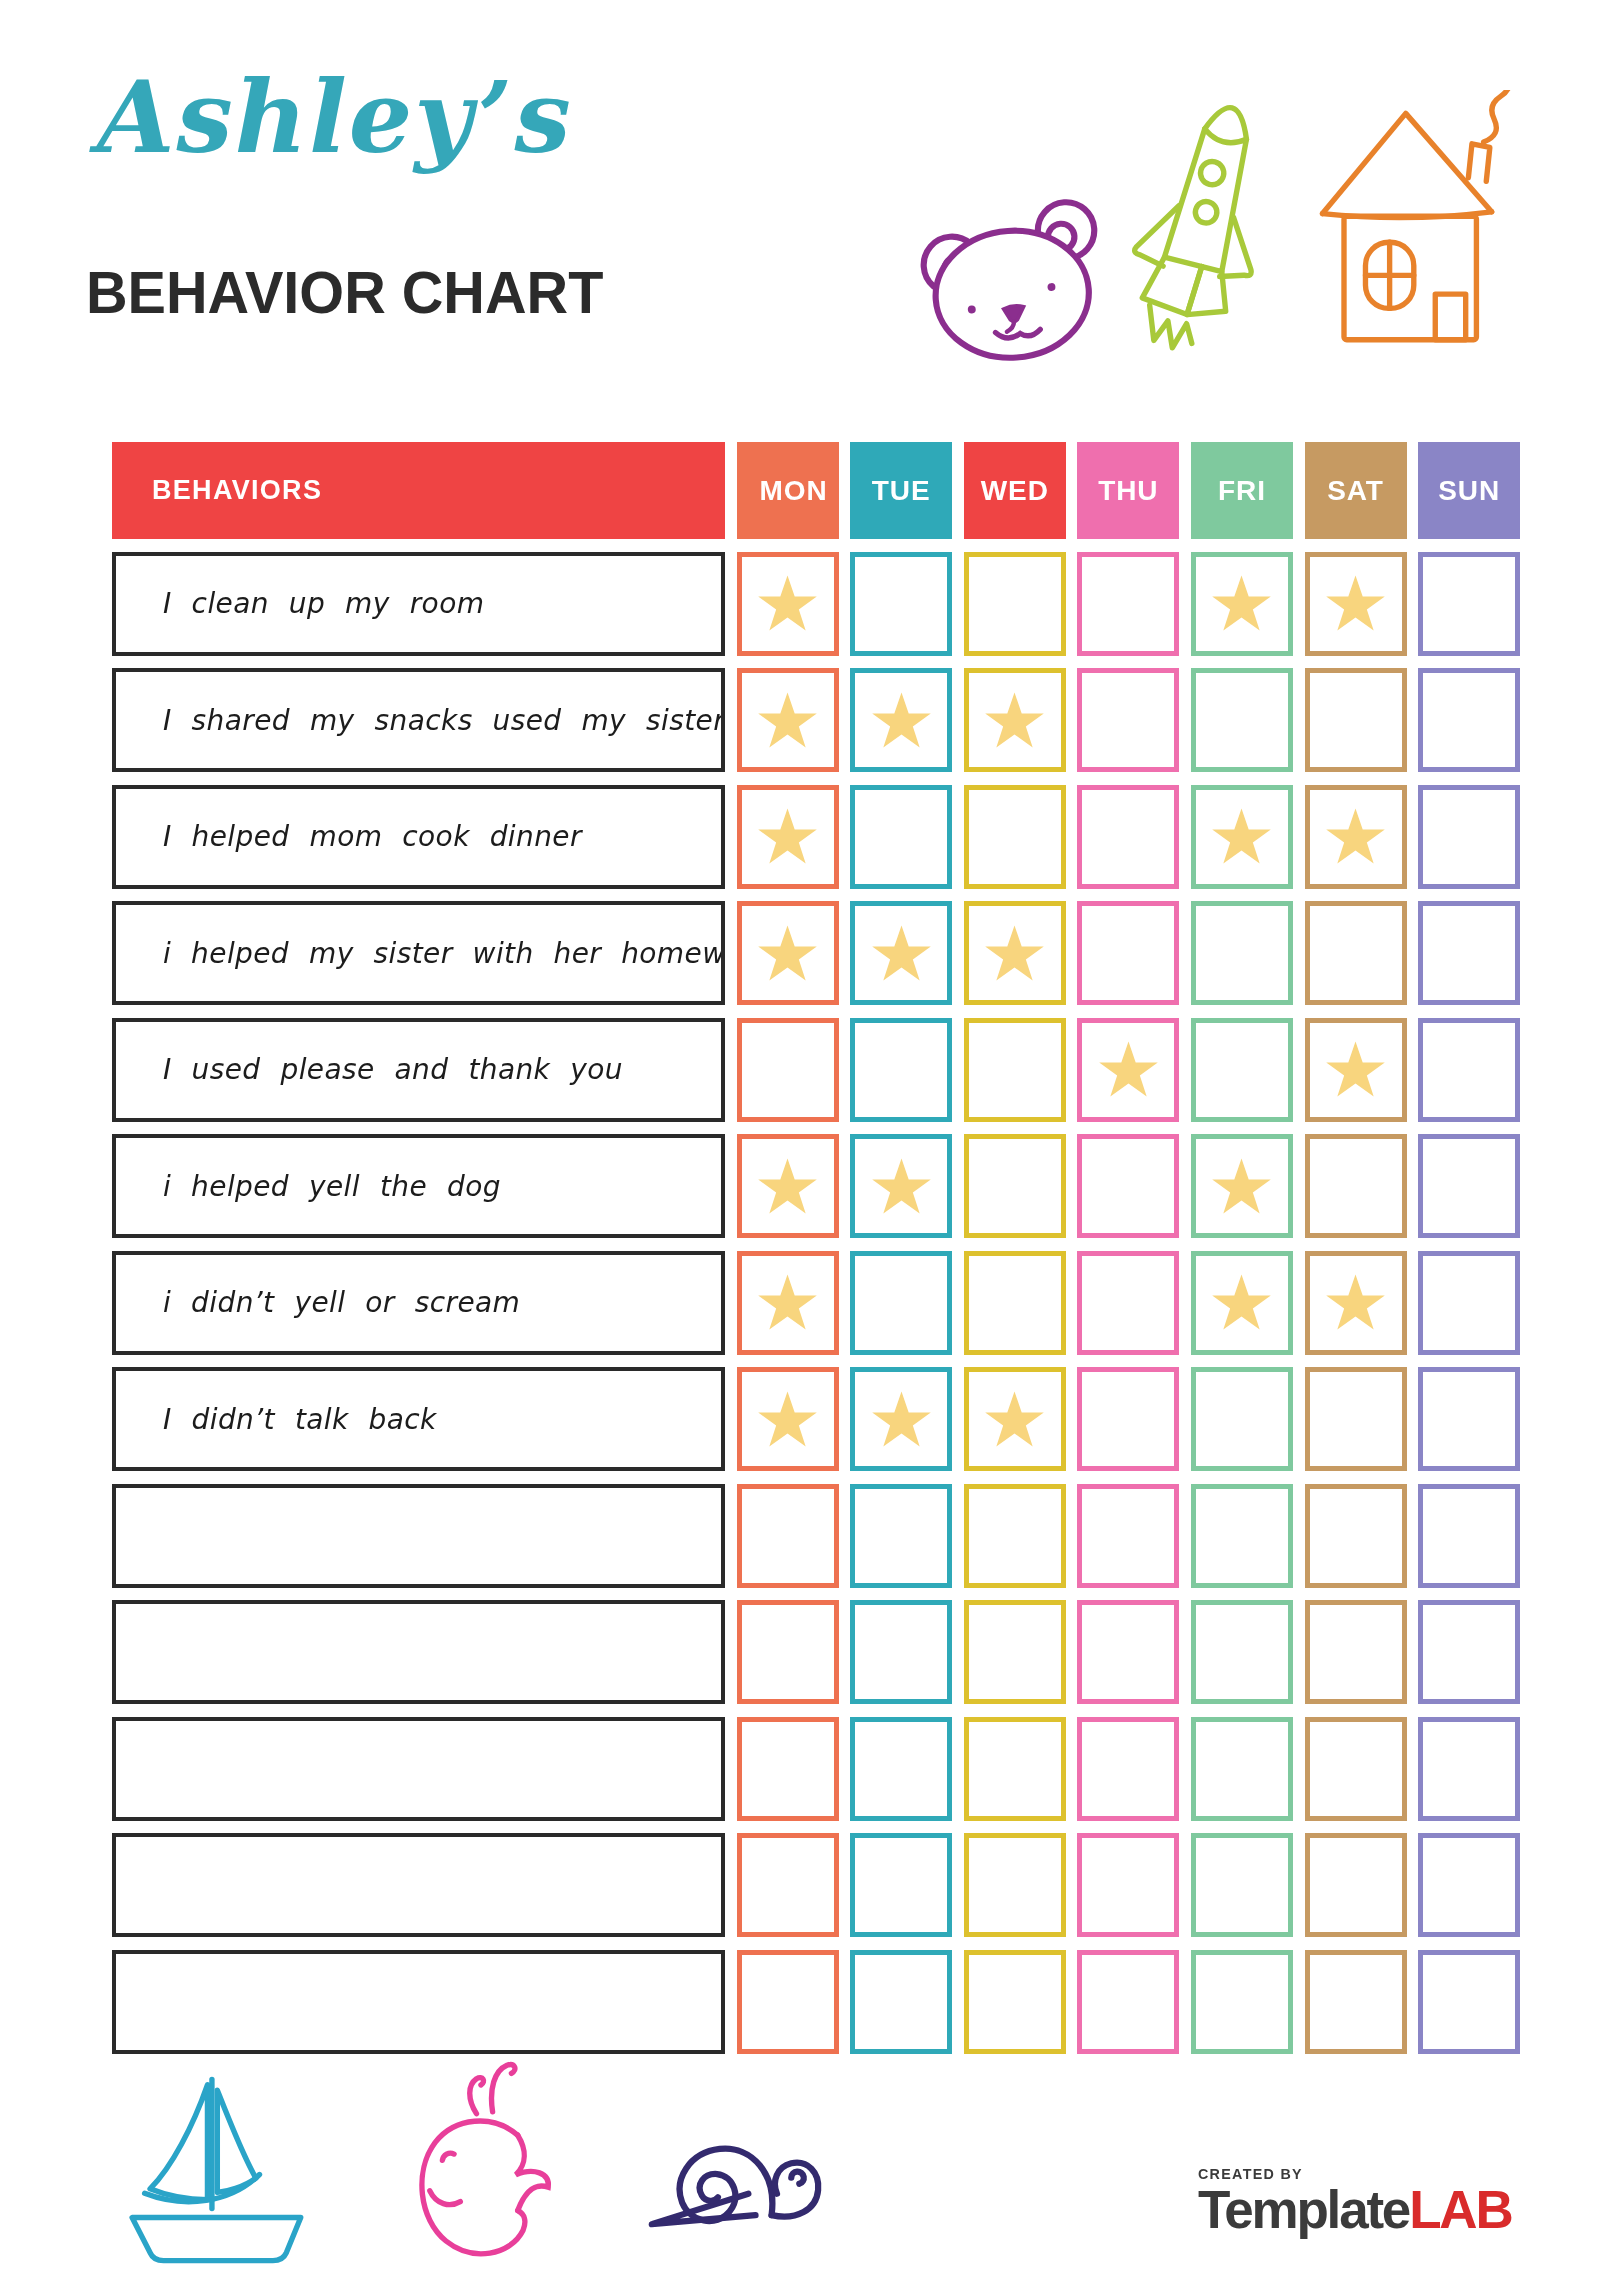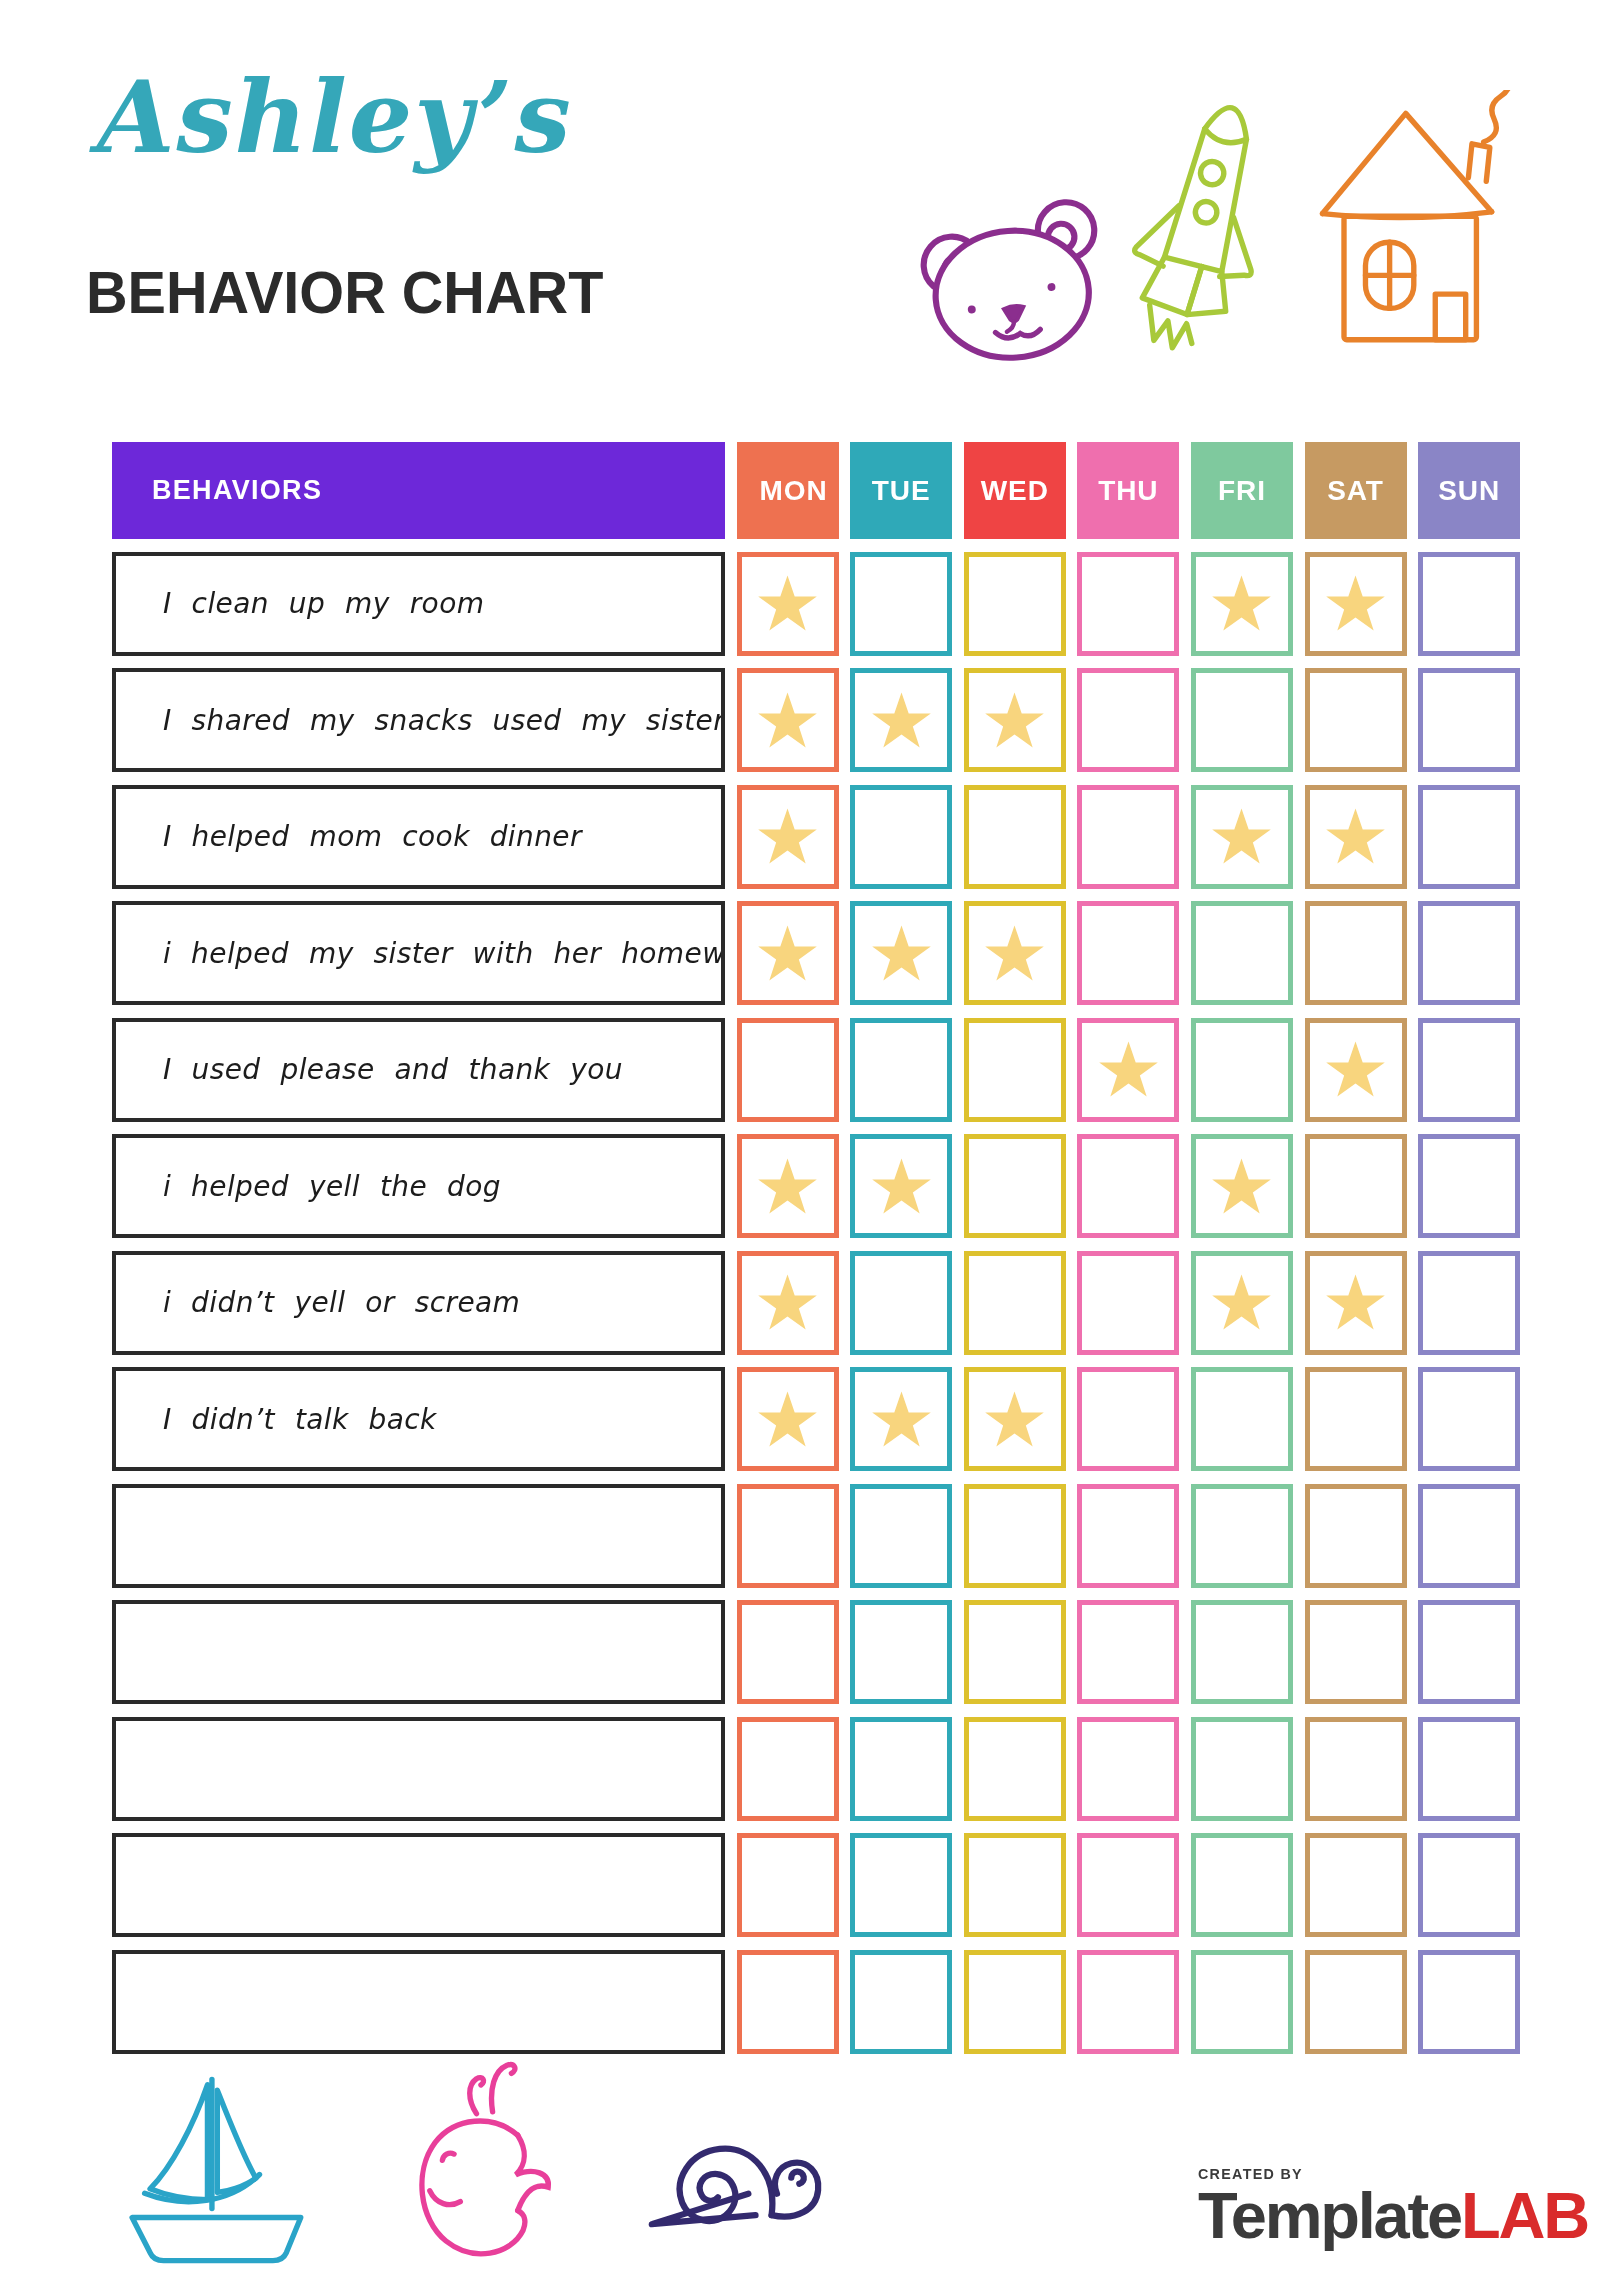--- a/index.html
+++ b/index.html
@@ -50,21 +50,21 @@
     font-size:28px;letter-spacing:0.4px;word-spacing:.38em;color:#1c1c1c;
     white-space:nowrap;overflow:hidden;
   }
   .day-cell{
     box-sizing:border-box;border-style:solid;border-width:5.4px;background:#ffffff;
     display:flex;align-items:center;justify-content:center;
   }
   
   .logo{position:absolute;left:1198px;top:2166px;}
   .logo .created{font-size:14.3px;font-weight:800;letter-spacing:1.3px;}
-  .logo .brand{font-size:65px;font-weight:800;letter-spacing:-2.2px;line-height:1.05;white-space:nowrap;}
+  .logo .brand{font-size:53px;font-weight:800;letter-spacing:-2.2px;line-height:1.05;white-space:nowrap;}
 </style>
 </head>
 <body>
 
 <div class="name-title" style="color: rgb(53, 167, 185);">Ashley’s</div>
 <div class="main-title" style="color: rgb(43, 43, 43);">BEHAVIOR CHART</div>
 
 <div class="doodle d-bear" style="color: rgb(139, 46, 142);">
   <svg viewBox="0 0 212 185">
     <g fill="none" stroke="currentColor" stroke-width="7" stroke-linecap="round" transform="rotate(-4 106 92)">
@@ -108,21 +108,21 @@
       <rect x="38" y="141" width="148" height="138" rx="3"></rect>
       <rect x="62" y="170" width="54" height="74" rx="26"></rect>
       <path d="M 89,170 L 89,244 M 62,207 L 116,207"></path>
       <rect x="140" y="228" width="34" height="51"></rect>
     </g>
   </svg>
 </div>
 
 <div class="chart">
   <div class="grid" id="grid">
-    <div class="behaviors-header" id="behaviors-header" style="background: #6d28d9; color: rgb(255, 255, 255);">BEHAVIORS</div>
+    <div class="behaviors-header" id="behaviors-header" style="background: #ef4444; color: rgb(255, 255, 255);">BEHAVIORS</div>
 
   <div class="day-header" style="background: rgb(238, 113, 80); padding-left: 12px;">MON</div>
       <div class="day-header" style="background: rgb(47, 169, 184);">TUE</div>
       <div class="day-header" style="background: #ef4444;">WED</div>
       <div class="day-header" style="background: rgb(239, 111, 174);">THU</div>
       <div class="day-header" style="background: rgb(127, 201, 158);">FRI</div>
       <div class="day-header" style="background: rgb(198, 154, 98);">SAT</div>
       <div class="day-header" style="background: rgb(138, 133, 198);">SUN</div>
       <div class="behavior-cell">I clean up my room</div>
       <div class="day-cell" style="border-color: rgb(238, 113, 80);">

